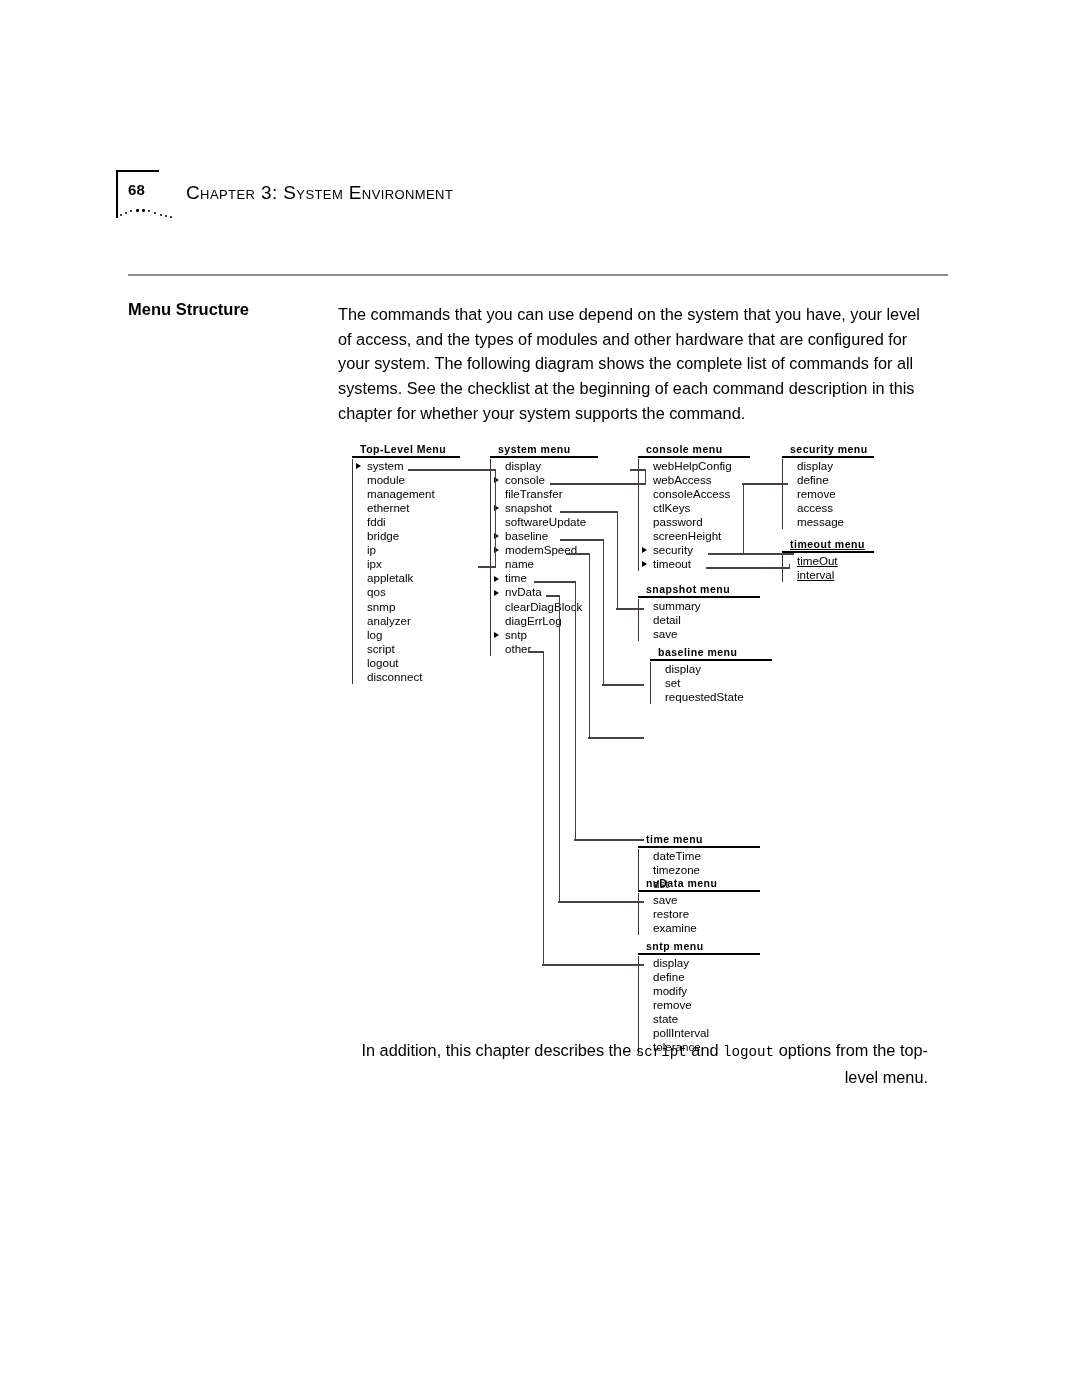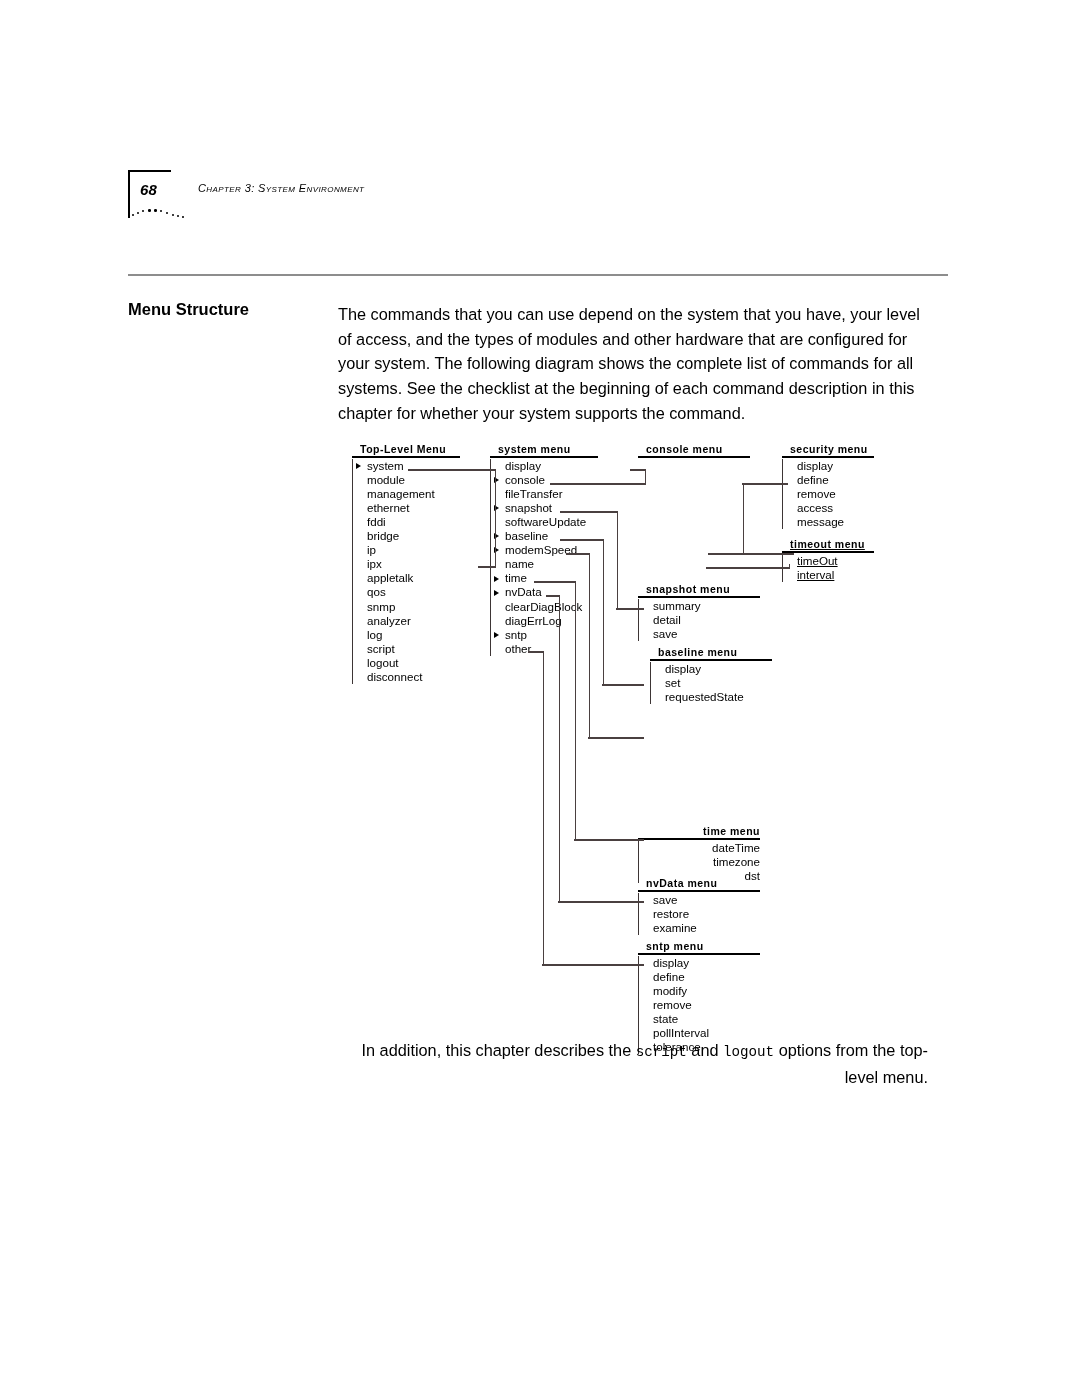--- a/index.html
+++ b/index.html
@@ -11,22 +11,22 @@
     width: 1080px; height: 1397px;
     position: relative;
     font-family: "Liberation Sans", sans-serif;
     color: #000000;
     overflow: hidden;
   }
 
   
   #page-header {
     position: absolute;
-    left: 128px; top: 170px;
-    width: 820px; height: 56px; font-style: italic;
+    left: 116px; top: 170px;
+    width: 820px; height: 56px;
   }
   .hdr-rule-top {
     position: absolute;
     left: 0; top: 0;
     width: 43px; height: 2px;
     background: #000;
   }
   .hdr-rule-left {
     position: absolute;
     left: 0; top: 0;
@@ -36,21 +36,21 @@
   .page-num {
     position: absolute;
     left: 12px; top: 11px;
     font-size: 15px;
     font-weight: bold;
     letter-spacing: 0.2px;
   }
   .chapter-title {
     position: absolute;
     left: 70px; top: 12px;
-    font-size: 11px;
+    font-size: 19px;
     font-variant: small-caps;
     letter-spacing: 0.4px;
     white-space: nowrap;
   }
   .hdr-dots {
     position: absolute;
     left: 4px; top: 38px;
     width: 60px; height: 12px;
   }
   .hdr-dots i {
@@ -207,20 +207,30 @@
         <div class="menu-item sub">nvData</div>
         <div class="menu-item">clearDiagBlock</div>
         <div class="menu-item">diagErrLog</div>
         <div class="menu-item sub">sntp</div>
         <div class="menu-item">other</div>
       </div>
     </div>
     <div class="menu-block" style="left: 300px; top: 0px; width: 112px;">
       <div class="menu-title">console menu</div>
       <div class="menu-title-rule"></div>
+      <div class="menu-items">
+        <div class="menu-item">webHelpConfig</div>
+        <div class="menu-item">webAccess</div>
+        <div class="menu-item">consoleAccess</div>
+        <div class="menu-item">ctlKeys</div>
+        <div class="menu-item">password</div>
+        <div class="menu-item">screenHeight</div>
+        <div class="menu-item sub">security</div>
+        <div class="menu-item sub">timeout</div>
+      </div>
     </div>
     <div class="menu-block" style="left: 444px; top: 0px; width: 92px;">
       <div class="menu-title">security menu</div>
       <div class="menu-title-rule"></div>
       <div class="menu-items">
         <div class="menu-item">display</div>
         <div class="menu-item">define</div>
         <div class="menu-item">remove</div>
         <div class="menu-item">access</div>
         <div class="menu-item">message</div>
@@ -245,21 +255,21 @@
     </div>
     <div class="menu-block" style="left: 300px; top: 203px; width: 122px; padding-left: 12px;">
       <div class="menu-title">baseline menu</div>
       <div class="menu-title-rule"></div>
       <div class="menu-items">
         <div class="menu-item">display</div>
         <div class="menu-item">set</div>
         <div class="menu-item">requestedState</div>
       </div>
     </div>
-    <div class="menu-block" style="left: 300px; top: 382px; width: 122px; text-align: right;">
+    <div class="menu-block" style="left: 300px; top: 390px; width: 122px;">
       <div class="menu-title">time menu</div>
       <div class="menu-title-rule"></div>
       <div class="menu-items">
         <div class="menu-item">dateTime</div>
         <div class="menu-item">timezone</div>
         <div class="menu-item">dst</div>
       </div>
     </div>
     <div class="menu-block" style="left: 300px; top: 434px; width: 122px;">
       <div class="menu-title">nvData menu</div>

